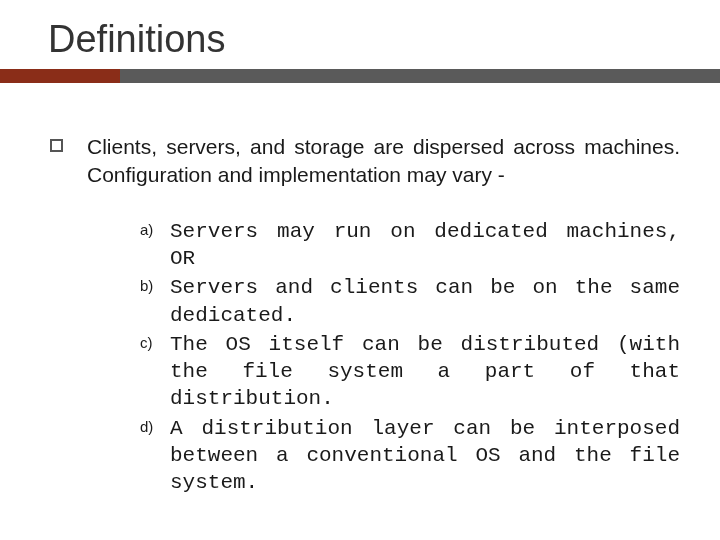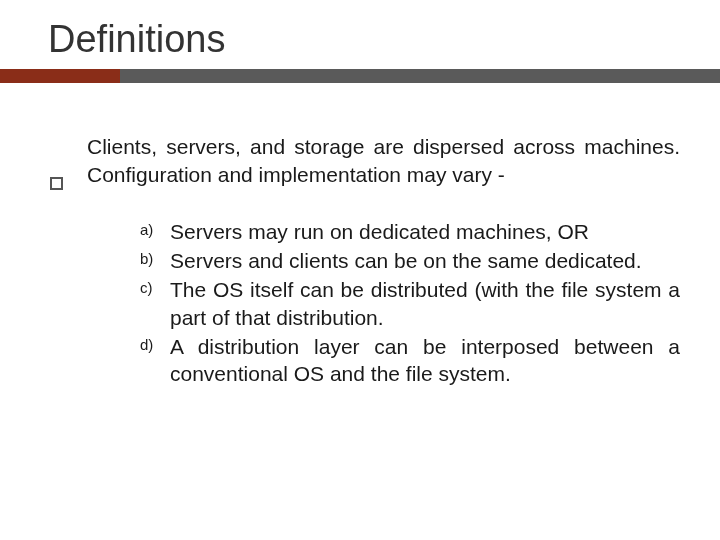--- a/index.html
+++ b/index.html
@@ -35,21 +35,21 @@
   }
   .bar-grey {
     flex: 1;
     background: #5a5a5a;
   }
   .content {
     padding: 50px 40px 0 50px;
   }
   .main-item {
     display: flex;
-    align-items: flex-end;
+    align-items: flex-start;
   }
   .bullet-main {
     width: 13px;
     height: 13px;
     border: 2px solid #555;
     margin-top: 6px;
     margin-right: 24px;
     flex-shrink: 0;
   }
   .main-text {
@@ -72,20 +72,21 @@
     width: 30px;
     flex-shrink: 0;
     padding-top: 3px;
     text-align: left;
   }
   .sub-text {
     font-size: 21px;
     line-height: 1.3;
     text-align: justify;
     flex: 1;
+    font-family: Liberation Mono, monospace;
   }
 </style>
 </head>
 <body>
 
 <div class="slide">
   <h1 class="title">Definitions</h1>
   <div class="bar">
     <div class="bar-accent"></div>
     <div class="bar-grey"></div>

